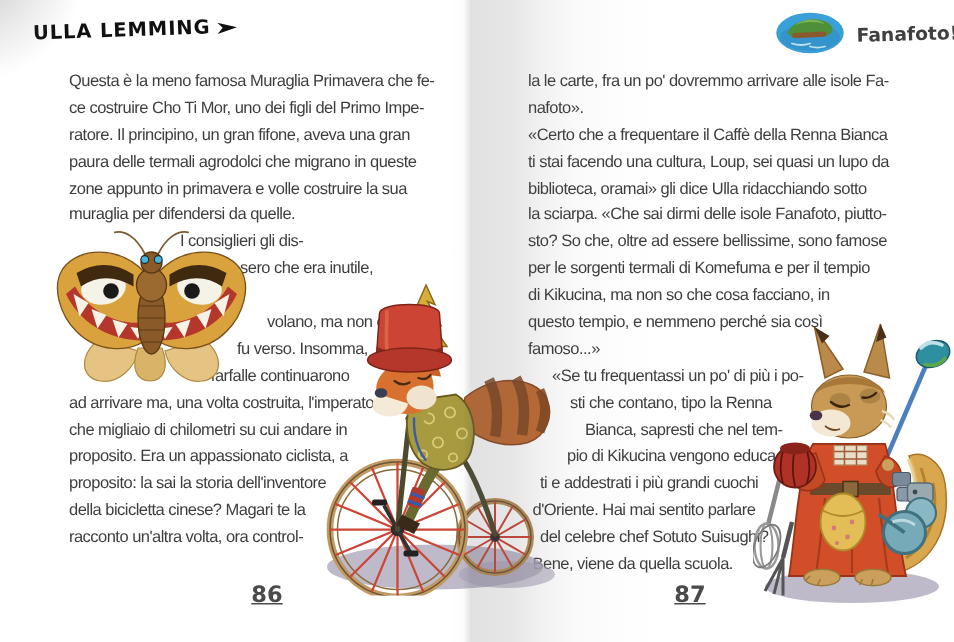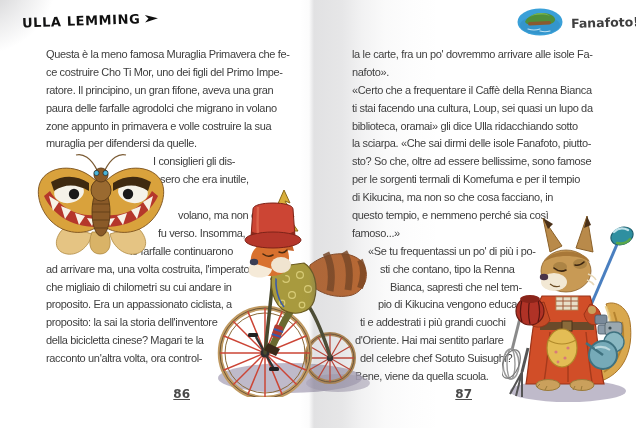--- a/index.html
+++ b/index.html
@@ -22,37 +22,37 @@
   .fanafoto .label{font-family:"DejaVu Sans",sans-serif;font-weight:bold;font-size:12.5px;
     color:#3f3f3f;transform:rotate(-1.5deg);}
   
   .textcol{position:absolute;top:46px;width:262px;z-index:2;font-size:11px;line-height:17.9px;
     letter-spacing:-0.35px;color:#3e3e3e;}
   .textcol div{height:17.9px;white-space:nowrap;}
   .left-col{left:46px;}
   .right-col{left:352px;}
   
   .left-col div:nth-child(6){}
-  .left-col div:nth-child(7){margin-left:107px;}
+  .left-col div:nth-child(7){margin-left:74px;}
   .left-col div:nth-child(8){margin-left:114px;}
   .left-col div:nth-child(9){}
   .left-col div:nth-child(10){margin-left:132px;}
   .left-col div:nth-child(11){margin-left:112px;}
   .left-col div:nth-child(12){margin-left:84px;}
   
   .right-col div:nth-child(12){margin-left:16px;}
   .right-col div:nth-child(13){margin-left:28px;}
   .right-col div:nth-child(14){margin-left:38px;}
   .right-col div:nth-child(15){margin-left:26px;}
   .right-col div:nth-child(16){margin-left:8px;}
   .right-col div:nth-child(17){margin-left:3px;}
   .right-col div:nth-child(18){margin-left:8px;}
   .right-col div:nth-child(19){margin-left:3px;}
-  .pagenum{position:absolute;top:387px;width:24px;text-align:right;z-index:2;
-    font-family:"DejaVu Sans",sans-serif;font-weight:bold;font-size:12px;color:#4a4a4a;text-decoration:underline;}
+  .pagenum{position:absolute;top:387px;width:24px;text-align:center;z-index:2;
+    font-family:"DejaVu Sans",sans-serif;font-weight:bold;font-size:15px;color:#4a4a4a;text-decoration:underline;}
   .pagenum.left{left:166px;}
   .pagenum.right{left:448px;}
   .illu{position:absolute;z-index:3;}
 </style>
 </head>
 <body>
 
 <div class="spread">
 
   <div class="gutter"></div>
@@ -74,21 +74,21 @@
       <rect x="12" y="15.5" width="23" height="3.6" rx="1.8" fill="#8a5a2f" transform="rotate(-3 23 17)"></rect>
       <path d="M12,23 q6,2 12,0 M24,25 q5,1.5 10,0" stroke="#bfe2f2" stroke-width="1.2" fill="none" stroke-linecap="round"></path>
     </svg>
     <span class="label">Fanafoto!</span>
   </div>
 
   <div class="textcol left-col">
     <div>Questa è la meno famosa Muraglia Primavera che fe-</div>
     <div>ce costruire Cho Ti Mor, uno dei figli del Primo Impe-</div>
     <div>ratore. Il principino, un gran fifone, aveva una gran</div>
-    <div>paura delle farfalle agrodolci che migrano in volano</div>
+    <div>paura delle termali agrodolci che migrano in queste</div>
     <div>zone appunto in primavera e volle costruire la sua</div>
     <div>muraglia per difendersi da quelle.</div>
     <div>I consiglieri gli dis-</div>
     <div>sero che era inutile,</div>
     <div>perché le farfalle</div>
     <div>volano, ma non ci</div>
     <div>fu verso. Insomma,</div>
     <div>le farfalle continuarono</div>
     <div>ad arrivare ma, una volta costruita, l'imperato-</div>
     <div>che migliaio di chilometri su cui andare in</div>

